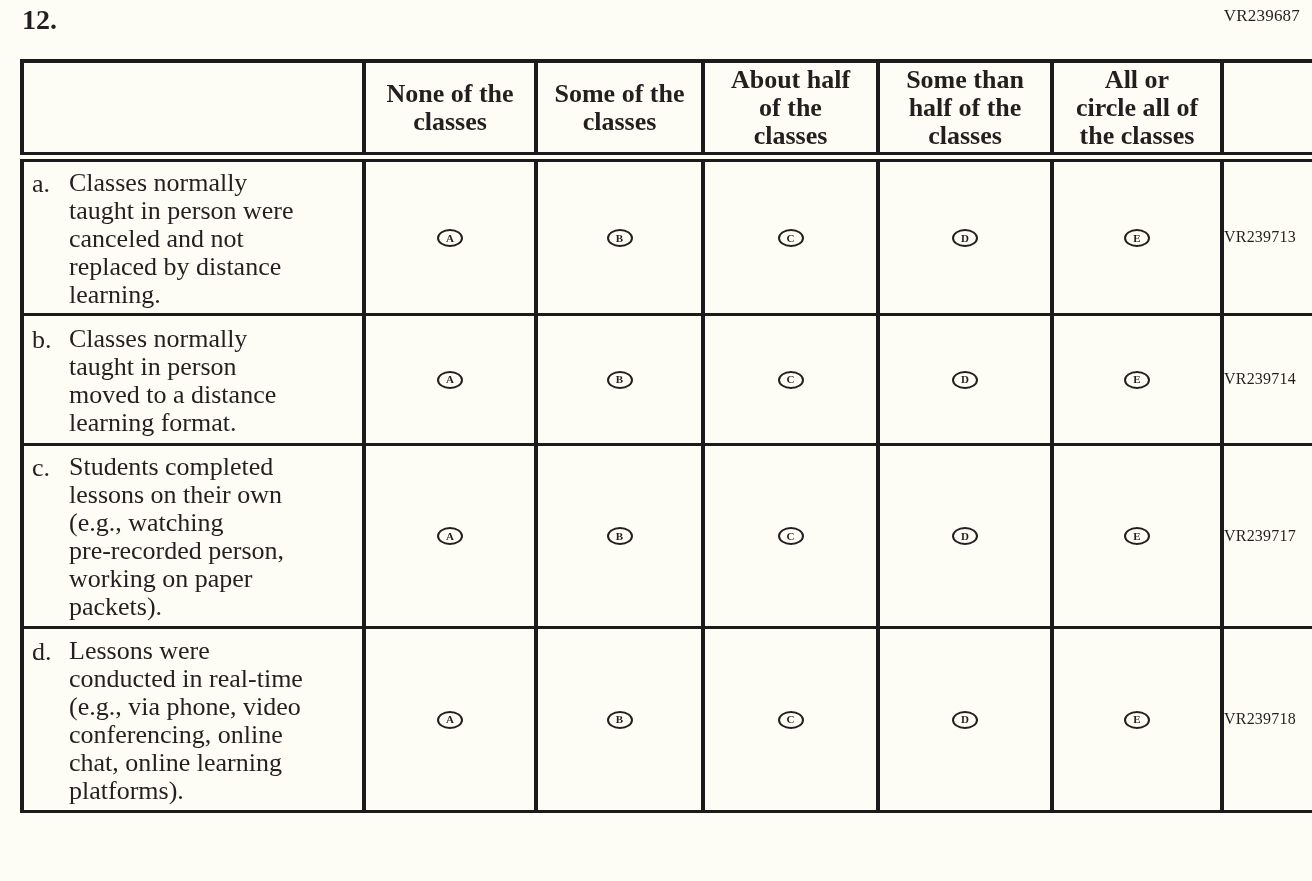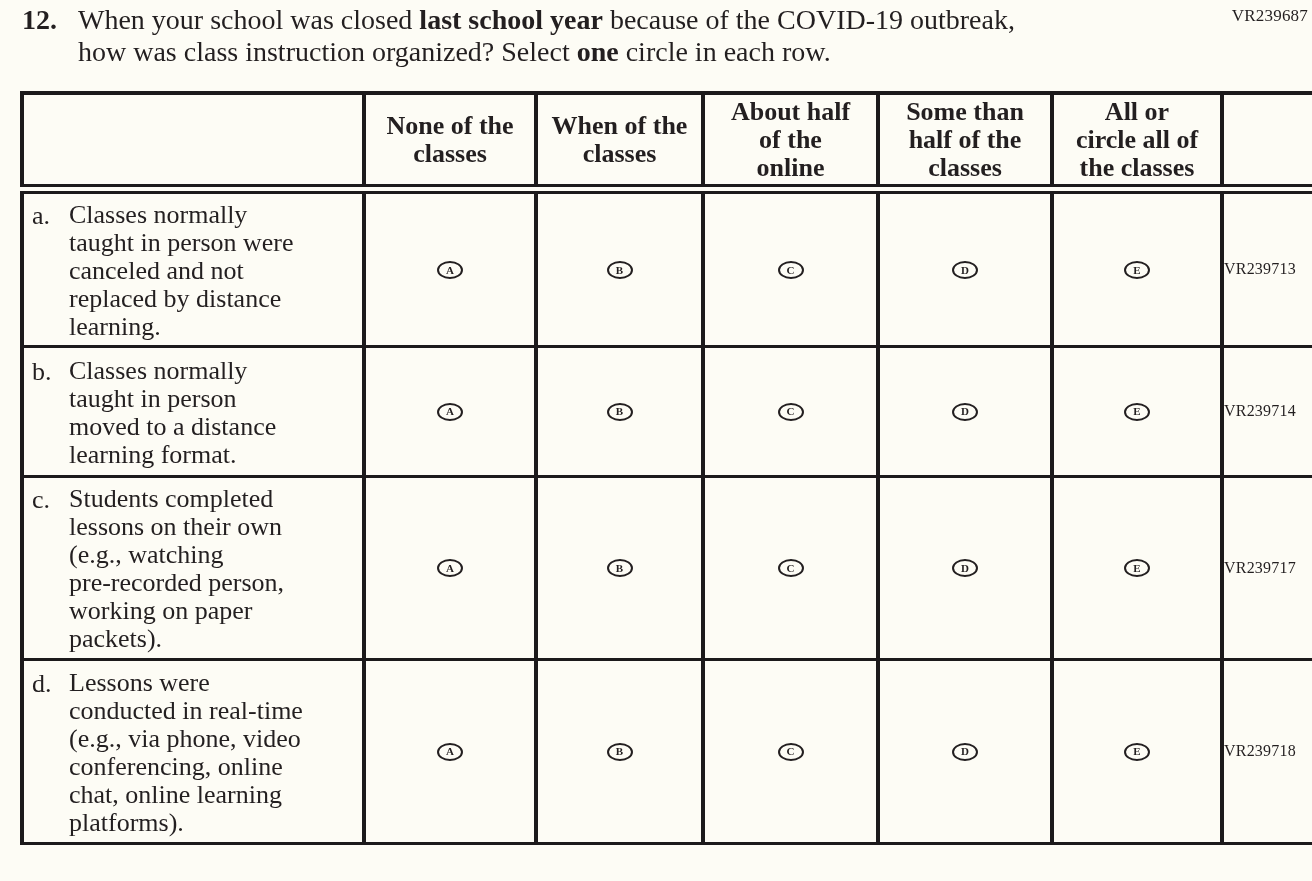--- a/index.html
+++ b/index.html
@@ -12,21 +12,21 @@
   body{
     background:var(--bg);
     color:var(--ink);
     font-family:"Liberation Serif","DejaVu Serif",serif;
     position:relative;
     overflow:hidden;
   }
   .form-code-top{
     position:absolute;
     top:6px;
-    right:4px;
+    right:12px;
     font-size:17px;
     letter-spacing:0.2px;
   }
   .question{
     display:flex;
     align-items:flex-start;
     padding:4px 30px 0 22px;
   }
   .q-number{
     flex:0 0 56px;
@@ -110,44 +110,42 @@
   td.code-cell{text-align:left;}
   .row-code{font-size:16px;letter-spacing:0.2px;}
 </style>
 </head>
 <body>
 
 <div class="form-code-top">VR239687</div>
 
 <div class="question">
   <span class="q-number">12.</span>
-  <span class="q-text"><span>When your school was closed </span><span class="bold">last school year</span><span> because of the COVID-19 outbreak,
-how was class instruction organized? Select </span><span class="bold">one</span><span> circle in each row.</span></span>
 </div>
 
 <table class="grid">
   <colgroup>
     <col class="c-stem">
       <col class="c-opt1">
       <col class="c-opt2">
       <col class="c-opt3">
       <col class="c-opt4">
       <col class="c-opt5">
       <col class="c-code">
   </colgroup>
   <thead>
     <tr>
       <th></th>
       <th>None of the
 classes</th>
-      <th>When of the
+      <th>Some of the
 classes</th>
       <th>About half
 of the
-online</th>
+classes</th>
       <th>Some than
 half of the
 classes</th>
       <th>All or
 circle all of
 the classes</th>
       <th></th>
     </tr>
   </thead>
   <tbody>

